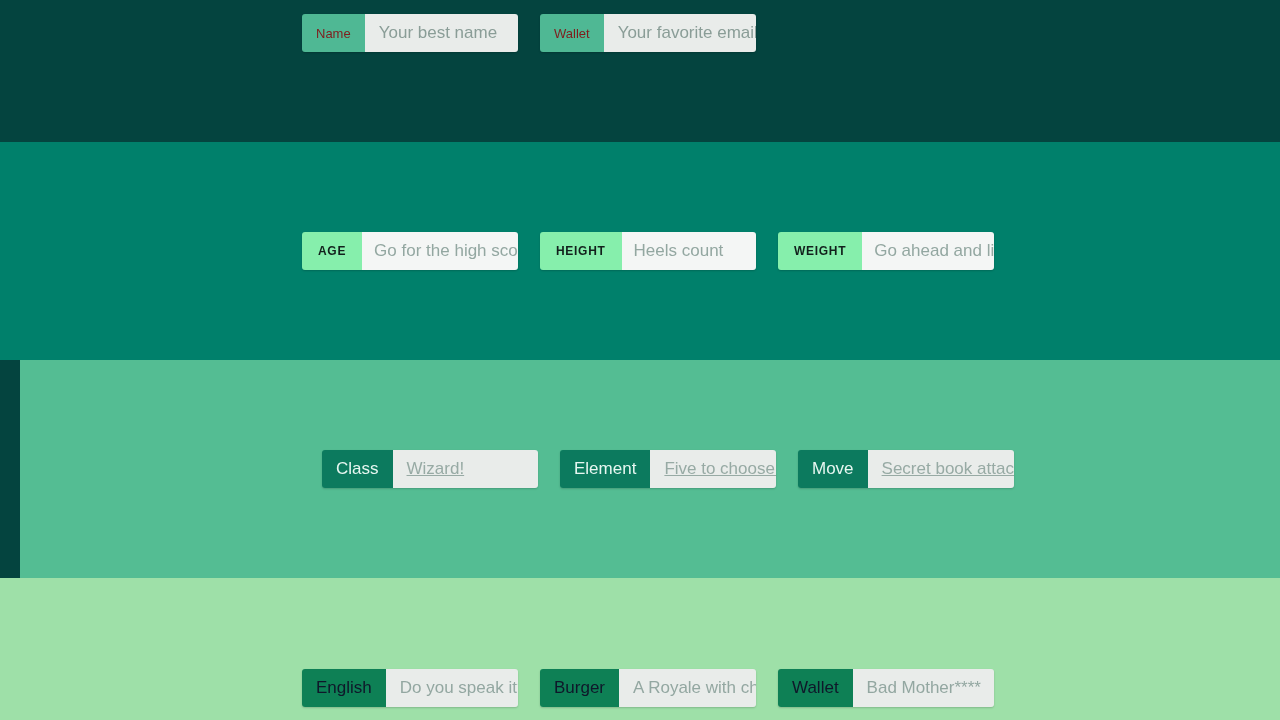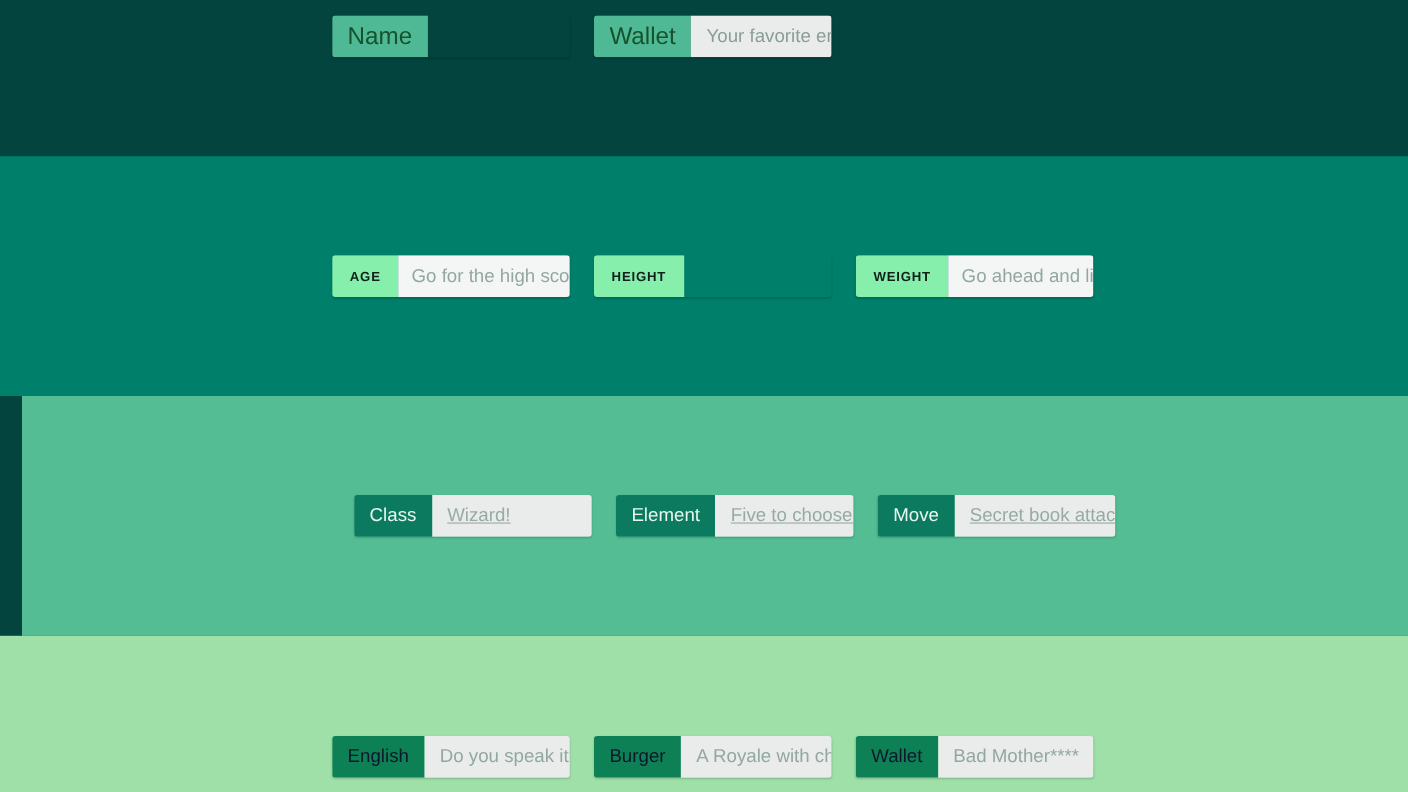--- a/index.html
+++ b/index.html
@@ -70,22 +70,22 @@
 
   .field-input .ph {
     white-space: nowrap;
     overflow: visible;
   }
 
   
   .band1 { background: #04443f; }
   .band1 .field-label {
     background: #4fb894;
-    color: #14532d;
-    font-size: 22px;
+    color: #7f1d1d;
+    font-size: 13px;
     padding: 0 14px;
   }
   .band1 .field-input {
     background: #e9ecea;
     color: #8a9d97;
     font-size: 17px;
     padding: 0 14px;
   }
 
   
@@ -144,20 +144,23 @@
 <body>
 
 <div id="stage">
 
   <div class="band band1" style="top:0px; height:142px;">
     <div class="band-inner" style="top:14px;">
       <div class="lead-gap"></div>
 
       <div class="field">
         <div class="field-label">Name</div>
+        <div class="field-input">
+          <span class="ph">Your best name</span>
+        </div>
       </div>
 
       <div class="col-gap"></div>
 
       <div class="field">
         <div class="field-label">Wallet</div>
         <div class="field-input">
           <span class="ph">Your favorite email</span>
         </div>
       </div>
@@ -175,20 +178,23 @@
         <div class="field-label">AGE</div>
         <div class="field-input">
           <span class="ph">Go for the high score</span>
         </div>
       </div>
 
       <div class="col-gap"></div>
 
       <div class="field">
         <div class="field-label">HEIGHT</div>
+        <div class="field-input">
+          <span class="ph">Heels count</span>
+        </div>
       </div>
 
       <div class="col-gap"></div>
 
       <div class="field">
         <div class="field-label">WEIGHT</div>
         <div class="field-input">
           <span class="ph">Go ahead and lie</span>
         </div>
       </div>

